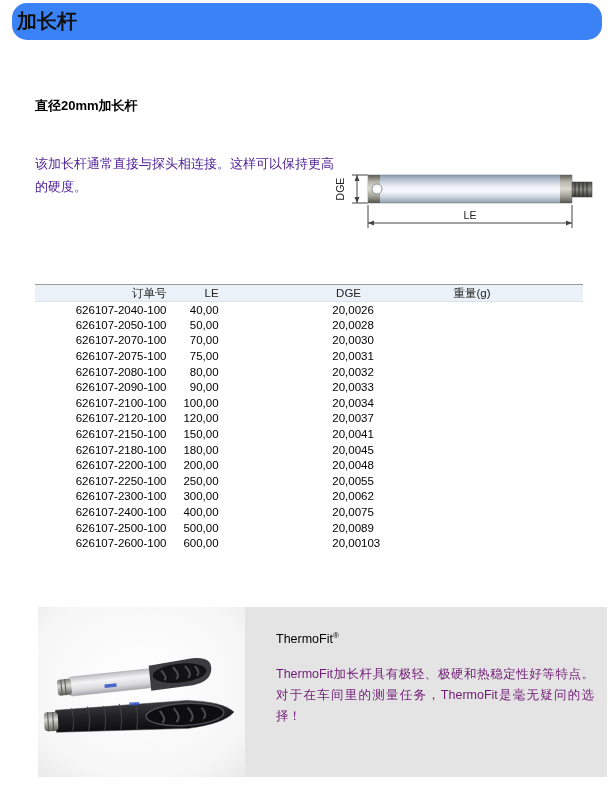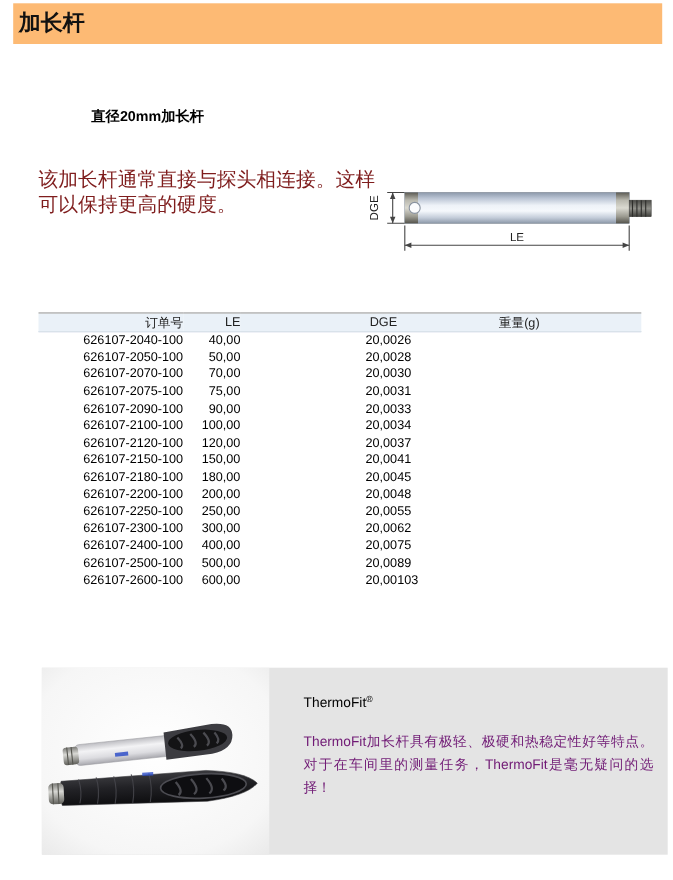--- a/index.html
+++ b/index.html
@@ -1,32 +1,32 @@
 <!DOCTYPE html>
 <html><head>
 <meta charset="utf-8">
 <style>
   * { margin:0; padding:0; box-sizing:border-box; }
   html,body { background:#ffffff; }
   body { font-family:"Liberation Sans","DejaVu Sans",sans-serif; color:#000; }
   .page { position:relative; width:612px; height:800px; background:#fff; overflow:hidden; margin:0 auto; }
 
   
-  .title-banner { position:absolute; left:12px; top:3px; width:590px; height:37px; background:#fdba74; }
+  .title-banner { position:absolute; left:12px; top:3px; width:590px; height:37px; background:#3b82f6;border-radius:15px; }
   .title-banner .title {
     font-family:"Liberation Serif","DejaVu Serif",serif;
     font-weight:bold; font-size:20px; line-height:37px; padding-left:5px; color:#111;
   }
 
   
-  .section-title { position:absolute; left:35px; top:97px; font-size:13px; font-weight:bold; color:#000;margin-left:48px; }
+  .section-title { position:absolute; left:35px; top:97px; font-size:13px; font-weight:bold; color:#000; }
   .description {
     position:absolute; left:35px; top:152px; width:308px;
     font-family:"Liberation Serif","DejaVu Serif",serif;
-    font-size:18px; line-height:23px; color:#7f1d1d;
+    font-size:13px; line-height:23px; color:#4c1d95;
   }
 
   
   .drawing { position:absolute; left:334px; top:127px; width:272px; height:108px; }
   .dim-text { font-family:"Liberation Sans","DejaVu Sans",sans-serif; font-size:10.5px; fill:#222; }
 
   
   .spec-table { position:absolute; left:35px; top:284px; width:548px; border-collapse:collapse; table-layout:fixed; }
   .spec-table th {
     background:#eaf1f8; border-top:1px solid #9b9b9b; border-bottom:1px solid #d9e2ea;
@@ -145,20 +145,26 @@
           <td class="c0">626107-2070-100</td>
           <td class="c1">70,00</td>
           <td class="c2">20,00</td>
           <td class="c3">30</td>
         </tr>
         <tr>
           <td class="c0">626107-2075-100</td>
           <td class="c1">75,00</td>
           <td class="c2">20,00</td>
           <td class="c3">31</td>
+        </tr>
+        <tr>
+          <td class="c0">626107-2080-100</td>
+          <td class="c1">80,00</td>
+          <td class="c2">20,00</td>
+          <td class="c3">32</td>
         </tr>
         <tr>
           <td class="c0">626107-2090-100</td>
           <td class="c1">90,00</td>
           <td class="c2">20,00</td>
           <td class="c3">33</td>
         </tr>
         <tr>
           <td class="c0">626107-2100-100</td>
           <td class="c1">100,00</td>

